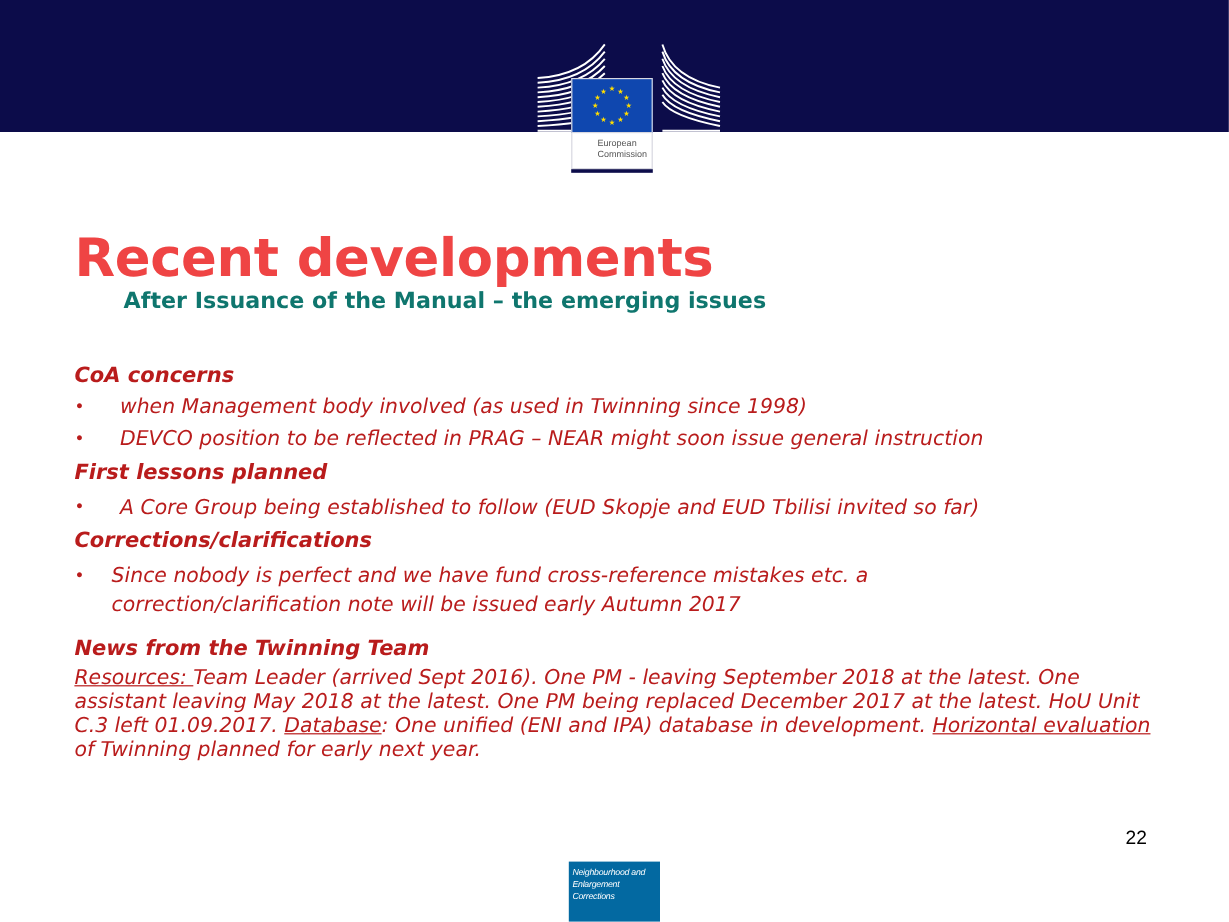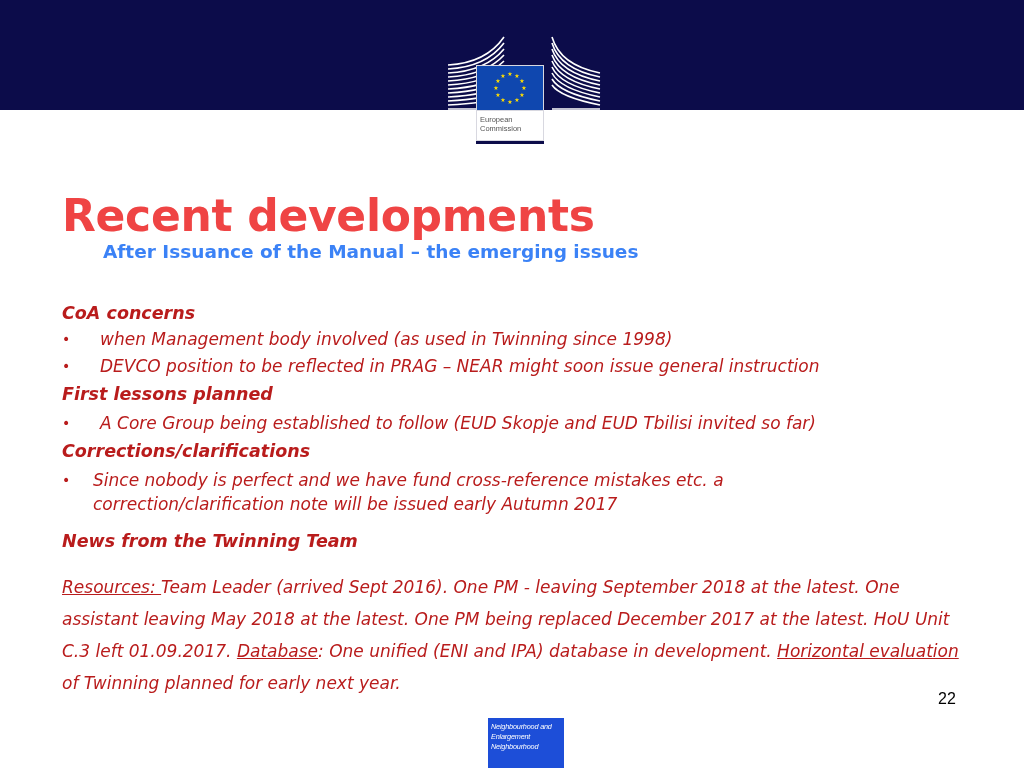--- a/index.html
+++ b/index.html
@@ -2,36 +2,36 @@
 <html><head>
 <meta charset="utf-8">
 <style>
   html, body { margin:0; padding:0; }
   body { width:1024px; height:768px; position:relative; overflow:hidden; background:#ffffff; font-family:"DejaVu Sans", sans-serif; }
   .banner { position:absolute; left:0; top:0; width:1024px; height:110px; background:#0c0c4a; }
   .logo { position:absolute; left:446px; top:35px; width:156px; height:112px; }
   .building { position:absolute; top:0; height:75px; }
   .logo-box { position:absolute; left:30px; top:30px; width:68px; height:108px; }
   .flag { position:absolute; left:0; top:0; width:68px; height:46px; background:#0f47af; border:1px solid #d8d8e0; box-sizing:border-box; }
-  .logo-text { position:absolute; left:0; top:46px; width:68px; height:30px; background:#fff; border:1px solid #d8d8e0; border-top:none; box-sizing:border-box; font-size:7.5px; color:#555; line-height:9px; padding:4px 0 0 3px; font-family:"Liberation Sans", sans-serif; }
+  .logo-text { position:absolute; left:0; top:46px; width:68px; height:30px; background:#fff; border:1px solid #d8d8e0; border-top:none; box-sizing:border-box; font-size:7.5px; color:#555; line-height:9px; padding:4px 0 0 21px; font-family:"Liberation Sans", sans-serif; }
   .logo-text span { display:block; }
   .logo-underline { position:absolute; left:0; top:76px; width:68px; height:3px; background:#0c0c4a; }
 
   .title { position:absolute; left:62px; top:190px; font-size:44px; font-weight:bold; color:#ef4444; font-family:"DejaVu Sans", sans-serif; letter-spacing:-0.3px; white-space:nowrap; }
-  .subtitle { position:absolute; left:103px; top:241px; font-size:18.5px; font-weight:bold; color:#3b82f6; white-space:nowrap; }
+  .subtitle { position:absolute; left:103px; top:241px; font-size:18.5px; font-weight:bold; color:#0f766e; white-space:nowrap; }
 
   .content { position:absolute; left:62px; top:300px; width:900px; color:#b91c1c; font-style:italic; font-size:17px; }
   .heading { font-weight:bold; font-size:17.5px; height:27px; line-height:27px; white-space:nowrap; }
   .bullet-row { position:relative; padding-left:38px; line-height:24px; white-space:nowrap; }
   .bullet-row .dot { position:absolute; left:0; top:0; font-style:normal; font-size:14px; }
   .bullet-row.tight { padding-left:31px; }
-  .para { line-height:32px; margin-top:16px; }
+  .para { line-height:20px; margin-top:0; }
   .para .u { text-decoration:underline; }
   .page-num { position:absolute; left:938px; top:690px; font-family:"Liberation Sans", sans-serif; font-size:16px; color:#000; }
-  .near-logo { position:absolute; left:488px; top:718px; width:76px; height:50px; background:#1d4ed8; color:#fff; font-style:italic; font-size:7.3px; line-height:10px; padding:4px 0 0 3px; box-sizing:border-box; font-family:"Liberation Sans", sans-serif; letter-spacing:-0.2px; }
+  .near-logo { position:absolute; left:474px; top:718px; width:76px; height:50px; background:#0369a1; color:#fff; font-style:italic; font-size:7.3px; line-height:10px; padding:4px 0 0 3px; box-sizing:border-box; font-family:"Liberation Sans", sans-serif; letter-spacing:-0.2px; }
   .near-logo span { display:block; white-space:nowrap; }
 </style>
 </head>
 <body>
 
 <div class="banner"></div>
 
 <div class="logo">
   <svg class="building" style="left:0;" width="60" height="75" viewBox="0 0 60 75">
     <g stroke="#ffffff" stroke-width="1.6" fill="none">
@@ -122,14 +122,14 @@
   <div class="para">
     <span class="u">Resources: </span><span>Team Leader (arrived Sept 2016). One PM - leaving September 2018 at the latest. One assistant leaving May 2018 at the latest. One PM being replaced December 2017 at the latest. HoU Unit C.3 left 01.09.2017. </span><span class="u">Database</span><span>: One unified (ENI and IPA) database in development. </span><span class="u">Horizontal evaluation</span><span> of Twinning planned for early next year.</span>
   </div>
 </div>
 
 <div class="page-num">22</div>
 
 <div class="near-logo">
   <span>Neighbourhood and</span>
   <span>Enlargement</span>
-  <span>Neighbourhood</span>
+  <span>Corrections</span>
 </div>
 
 </body></html>

